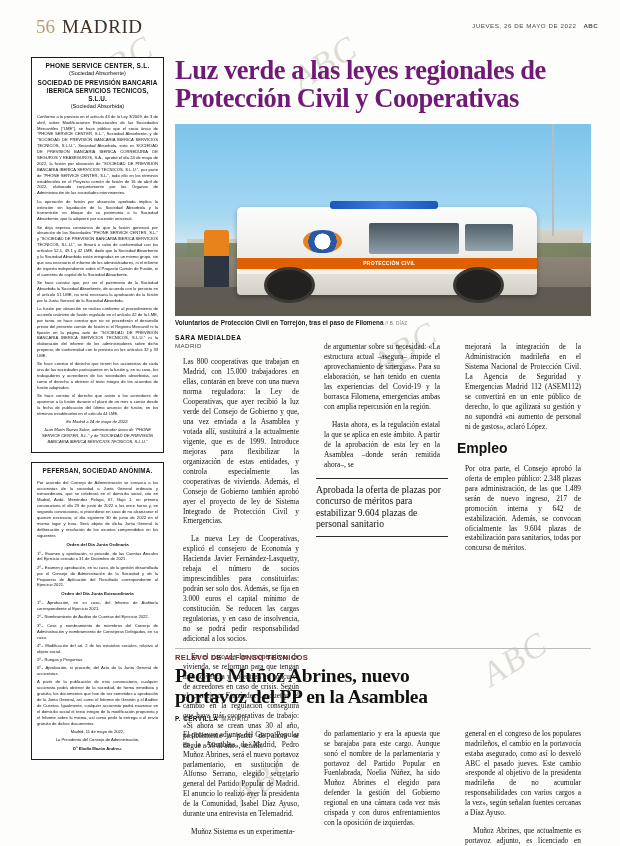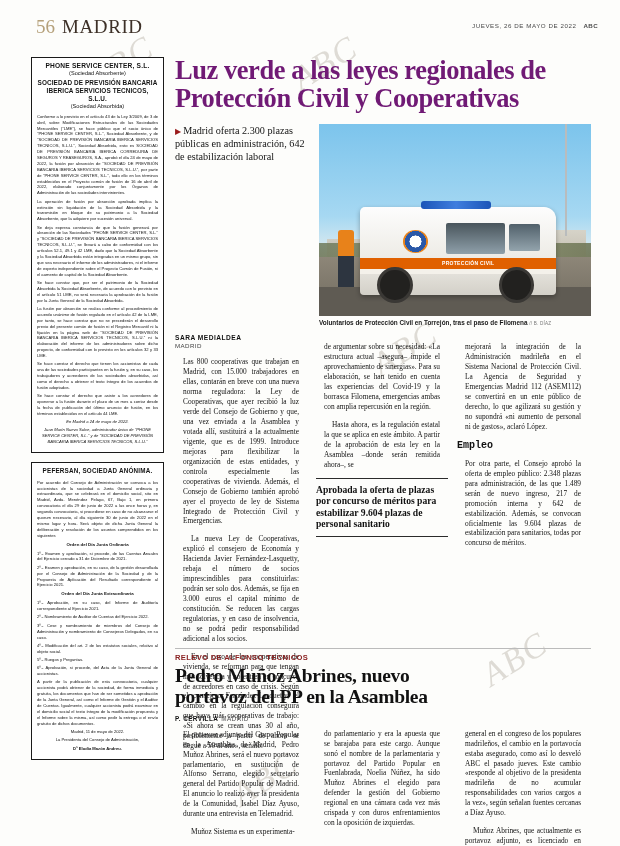--- a/index.html
+++ b/index.html
@@ -107,26 +107,26 @@
           letter-spacing:.4px;margin-bottom:5px;}
 
   .cols{display:flex;gap:9px;margin-top:7px;}
   .col{width:132px;}
   .col.w2{width:132px;}
   .col.w3{width:132px;}
   .body-text{font-size:7.35px;line-height:1.355;text-align:justify;
              font-family:"Liberation Serif",serif;color:#131313;}
   .body-text p{margin:8px;text-indent:8px;}
   .body-text p.first{text-indent:0;}
-  .sub-head{font-family:Liberation Mono, monospace;font-weight:bold;font-size:10px;
+  .sub-head{font-family:Liberation Sans, sans-serif;font-weight:bold;font-size:14px;
             margin:6px 0 2px 0;color:#111;}
 
   .pullquote{border-top:1px solid #2b2b2b;border-bottom:1px solid #2b2b2b;
              padding:5px 0 6px 0;margin:6px 0 6px 0;}
-  .pullquote p{margin:0;font-family:"Liberation Serif",serif;font-weight:bold;
+  .pullquote p{margin:0;font-family:"Liberation Serif",serif;font-weight:normal;
                font-size:9.6px;line-height:1.2;color:#111;}
 
   
   .lower{position:absolute;left:175px;top:648px;width:416px;z-index:6;}
   .rule-top{border-top:1px solid #bbb;margin-bottom:4px;}
   .antetitulo{font-family:"Liberation Sans",sans-serif;font-weight:bold;font-size:7.6px;
               letter-spacing:.35px;color:#8a2222;margin-bottom:4px;}
   h2.headline2{font-family:"Liberation Serif",serif;font-weight:bold;font-size:19.5px;
                line-height:1.07;letter-spacing:-.3px;margin:0 0 7px 0;width:280px;color:#111;}
   .byline2{font-family:"Liberation Sans",sans-serif;font-size:6.4px;font-weight:bold;
@@ -207,23 +207,20 @@
       </div>
     </div>
 
   </div>
 
   <div class="main-area">
 
     <h1 class="headline">Luz verde a las leyes regionales de Protección Civil y Cooperativas</h1>
 
     <div class="kicker-row">
-      <div class="kicker">
-        <span class="tri">▶</span><span class="ktext">Madrid oferta 2.300 plazas públicas en administración, 642 de estabilización laboral</span>
-      </div>
       <div class="photo-wrap">
         <div class="photo">
           <div class="ph-bldg2"></div>
           <div class="ph-bldg"></div>
           <div class="ph-trees"></div>
           <div class="ph-ground"></div>
           <div class="ph-road"></div>
           <div class="ph-pole"></div>
           <div class="ph-person"></div>
           <div class="ph-truck">

